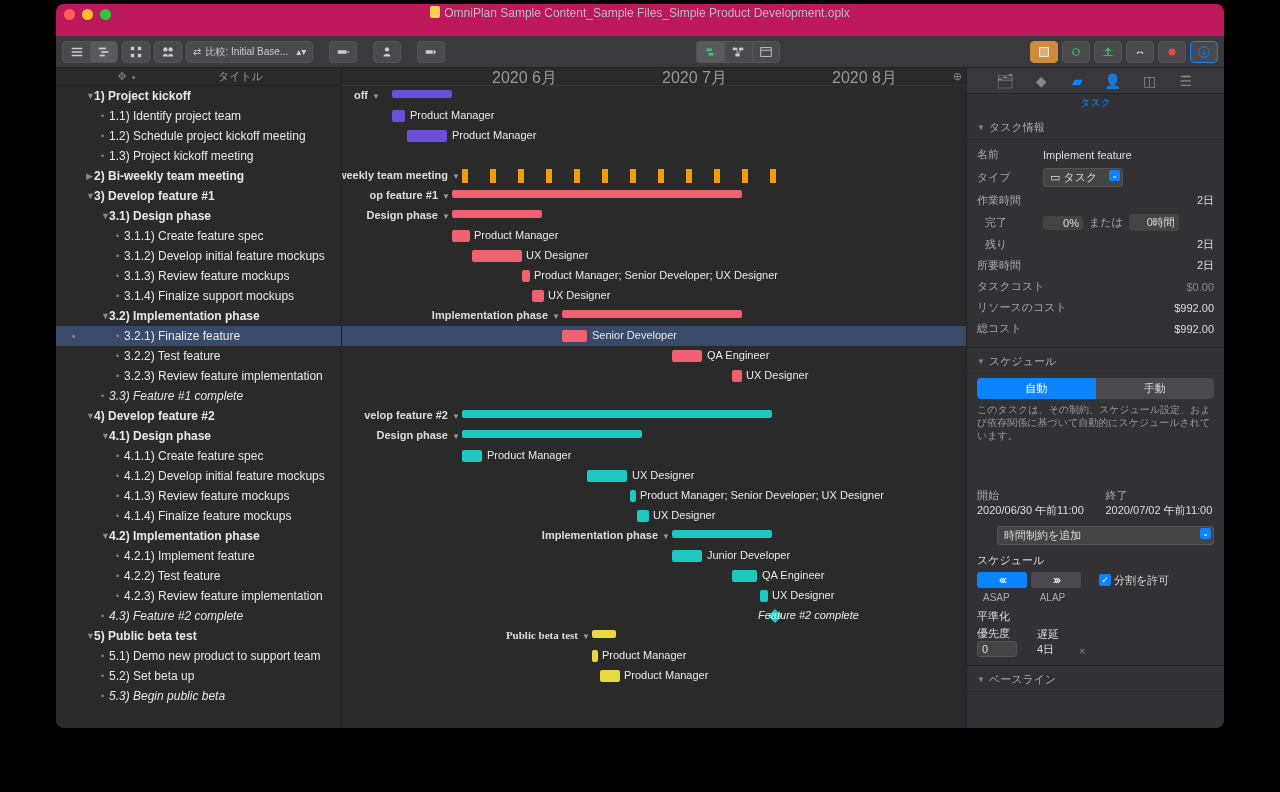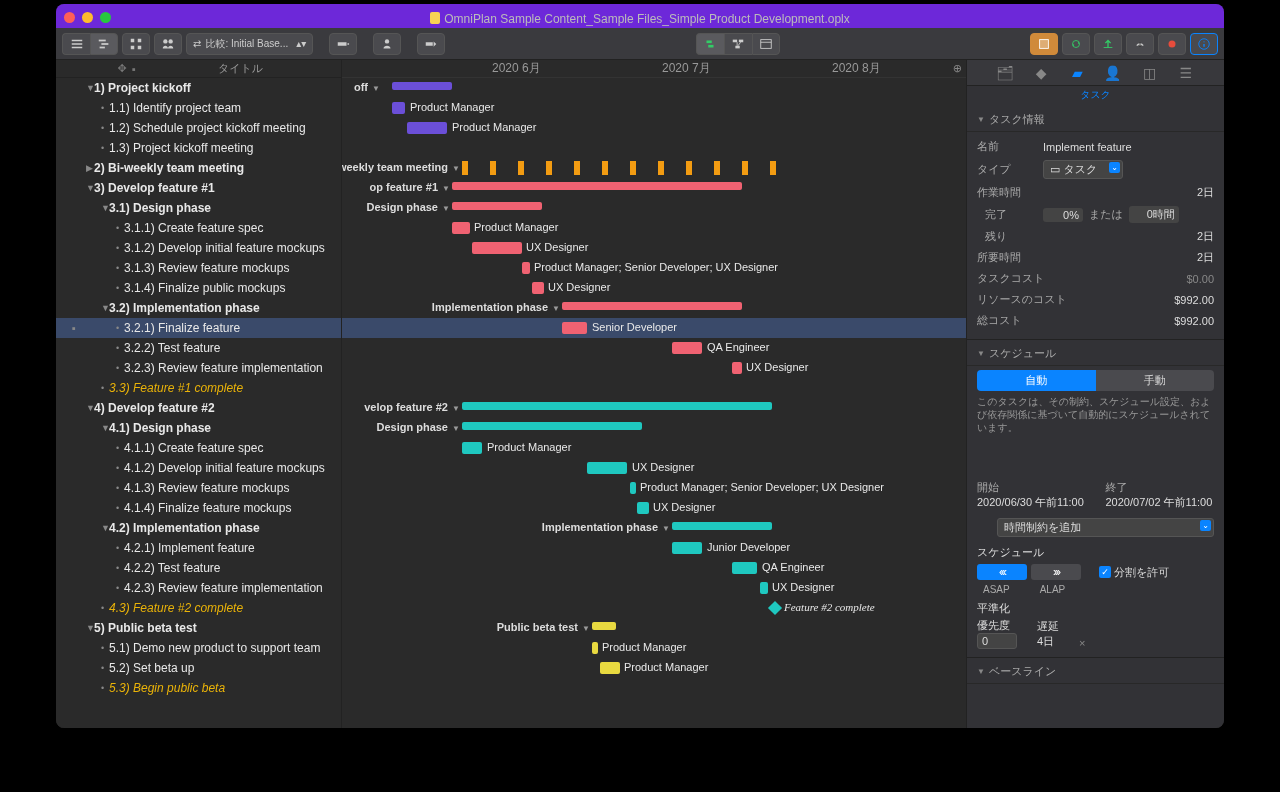--- a/index.html
+++ b/index.html
@@ -1,18 +1,18 @@
 <!DOCTYPE html>
 <html><head>
 <meta charset="utf-8">
 <style>
 * { box-sizing: border-box; margin: 0; padding: 0; font-family: -apple-system, "Helvetica Neue", Arial, sans-serif; }
 body { background: #000; width: 1280px; height: 792px; overflow: hidden; color: #ddd; font-size: 11px; }
 .window { position: absolute; left: 56px; top: 4px; width: 1168px; height: 724px; background: #2a2a2a; border-radius: 8px; overflow: hidden; box-shadow: 0 8px 30px rgba(0,0,0,0.6); }
-.titlebar { height: 24px; background: #6d28d9; display: flex; align-items: flex-start; padding: 8px 8px; position: relative; }
+.titlebar { height: 24px; background: #be185d; display: flex; align-items: flex-end; padding: 16px 8px; position: relative; }
 .traffic { display: flex; gap: 7px; }
 .dot { width: 11px; height: 11px; border-radius: 50%; }
 .dot.red { background: #ff5f57; } .dot.yellow { background: #febc2e; } .dot.green { background: #28c840; }
 .title { position: absolute; left: 0; right: 0; text-align: center; color: #bbb; font-size: 12px; pointer-events: none; }
 .title .doc-icon { display:inline-block; width:10px; height:12px; background:#f7d154; border-radius:2px; vertical-align:-1px; margin-right:4px; }
 .toolbar { height: 32px; background: #3a3a3e; border-bottom: 1px solid #222; display: flex; align-items: center; padding: 0 6px; gap: 4px; }
 .tbtn { background: #4a4a4e; border: 1px solid #555; border-radius: 4px; height: 22px; min-width: 28px; display: inline-flex; align-items: center; justify-content: center; color: #ccc; font-size: 10px; padding: 0 6px; }
 .tbtn.orange { background: #d08a3a; border-color: #d08a3a; }
 .tbtn.blue { border-color: #0a84ff; color:#0a84ff; }
 .tbtn svg { width:14px; height:14px; }
@@ -24,25 +24,25 @@
 .dropdown { background: #4a4a4e; border: 1px solid #555; border-radius: 4px; height: 22px; display: flex; align-items: center; padding: 0 6px; color: #ccc; font-size: 10px; gap:4px; }
 .main { display: flex; height: calc(100% - 56px); }
 .outline { width: 286px; background: #2a2a2a; border-right: 1px solid #222; overflow: hidden; display:flex; flex-direction:column; }
 .outline-header { height: 18px; border-bottom: 1px solid #222; display: flex; align-items: center; padding-left:60px; color:#999; }
 .outline-header .sm-icon { width:12px; text-align:center; color:#777; }
 .outline-list { overflow-y: auto; flex:1; }
 .row { display: flex; align-items: center; height: 20px; padding-left: 10px; white-space: nowrap; }
 .row .disc { width:8px; color:#888; font-size:9px; }
 .row.selected { background: #3a4a6a; }
 .row .text { color: #e8e8e8; font-size: 12px; }
-.row .italic { font-style: italic; color:#eab308; }
+.row .italic { font-style: italic; color:#e5e5e5; }
 .row .bold { font-weight: 600; }
 .gantt { flex: 1; background: #2a2a2a; position: relative; overflow: hidden; }
 .gantt-header { height: 18px; border-bottom: 1px solid #333; display:flex; position:relative; color:#999; }
-.gantt-header .month { position:absolute; font-size:12px;text-align:right; }
+.gantt-header .month { position:absolute; font-size:16px;text-align:right; }
 .gantt-header .zoom { position:absolute; right:4px; top:2px; color:#888; }
 .gantt-body { position: relative; height: calc(100% - 18px); }
 .gantt-row { position: absolute; left: 0; right: 0; height: 20px; }
 .gantt-row.selected { background:#3a4a6a; }
 .bar { position: absolute; height: 12px; top: 4px; border-radius: 2px; }
 .bar-label { position: absolute; top: 3px; color: #e8e8e8; font-size: 11px; white-space: nowrap; }
 .group-label { position: absolute; top:3px; right: calc(100% - 100px); text-align:right; color:#ddd; font-size:11px; font-weight:600; white-space:nowrap; width:200px; }
 .group-tri { position:absolute; top:6px; color:#999; font-size:8px; }
 .diamond { position: absolute; width: 10px; height: 10px; top: 5px; transform: rotate(45deg); }
 .purple { background: #6b4fd8; } .pink { background: #f06272; } .teal { background: #1fc8c0; } .yellow { background: #e8d940; }
@@ -251,21 +251,21 @@
           <div class="row" style="padding-left: 60px;">
             <span class="disc">•</span>
             <span class="text">3.1.2)  Develop initial feature mockups</span>
           </div>
           <div class="row" style="padding-left: 60px;">
             <span class="disc">•</span>
             <span class="text">3.1.3)  Review feature mockups</span>
           </div>
           <div class="row" style="padding-left: 60px;">
             <span class="disc">•</span>
-            <span class="text">3.1.4)  Finalize public mockups</span>
+            <span class="text">3.1.4)  Finalize support mockups</span>
           </div>
           <div class="row" style="padding-left: 45px;">
             <span class="disc">▼</span>
             <span class="text bold">3.2)  Implementation phase</span>
           </div>
           <div class="row selected" style="padding-left: 60px; position: relative;">
             <span style="position: absolute; left: 16px; color: rgb(136, 136, 136);">▪</span>
             <span class="disc">•</span>
             <span class="text">3.2.1)  Finalize feature</span>
           </div>
@@ -464,24 +464,24 @@
           <div class="gantt-row" style="top: 480px;">
             <div class="bar teal" style="left: 390px; width: 25px;"></div>
             <div class="bar-label" style="left: 420px;">QA Engineer</div>
           </div>
           <div class="gantt-row" style="top: 500px;">
             <div class="bar teal" style="left: 418px; width: 8px;"></div>
             <div class="bar-label" style="left: 430px;">UX Designer</div>
           </div>
           <div class="gantt-row" style="top: 520px;">
             <div class="diamond teal" style="left: 428px;"></div>
-            <div class="bar-label italic" style="left: 442px; font-style: italic; font-family: Liberation Serif, serif;">Feature #2 complete</div>
+            <div class="bar-label italic" style="left: 416px; font-style: italic;">Feature #2 complete</div>
           </div>
           <div class="gantt-row" style="top: 540px;">
-            <div class="group-label" style="right: calc(100% - 236px);">Public beta test</div>
+            <div class="group-label" style="right: calc(100% - 236px); font-family: Liberation Serif, serif;">Public beta test</div>
             <div class="group-tri" style="left: 240px;">▼</div>
             <div class="bar yellow" style="left: 250px; width: 24px; height: 8px;"></div>
           </div>
           <div class="gantt-row" style="top: 560px;">
             <div class="bar yellow" style="left: 250px; width: 6px;"></div>
             <div class="bar-label" style="left: 260px;">Product Manager</div>
           </div>
           <div class="gantt-row" style="top: 580px;">
             <div class="bar yellow" style="left: 258px; width: 20px;"></div>
             <div class="bar-label" style="left: 282px;">Product Manager</div>

